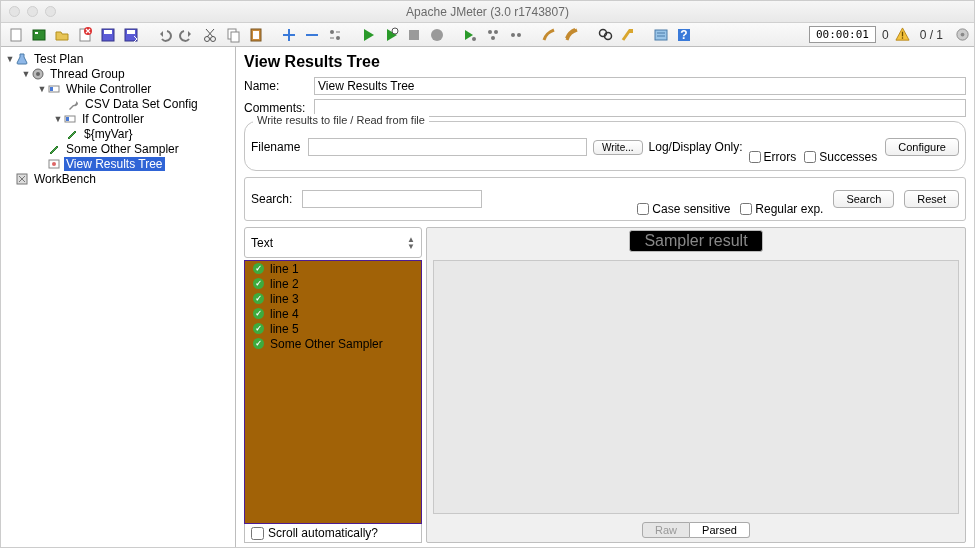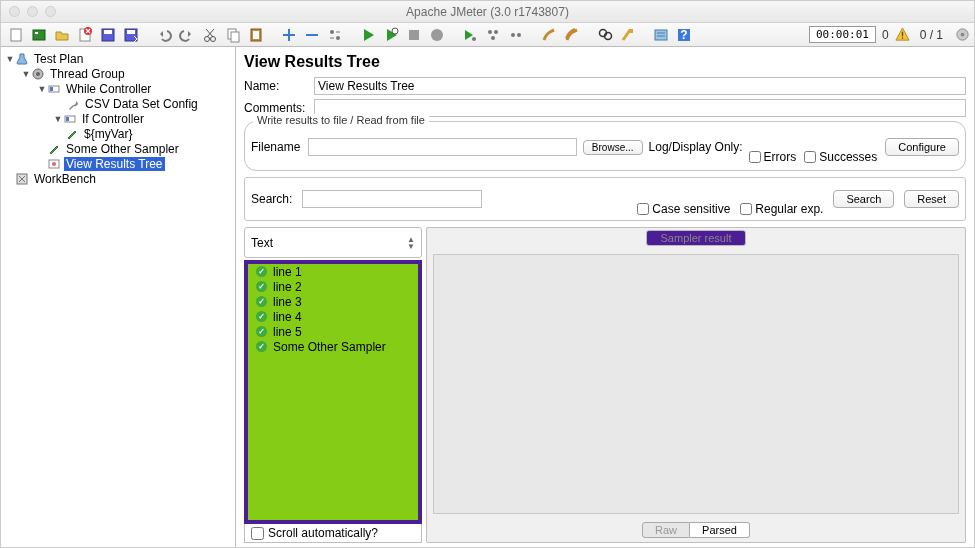--- a/index.html
+++ b/index.html
@@ -48,29 +48,29 @@
 
 
 .searchrow { border: 1px solid #c4c4c4; border-radius: 3px; padding: 4px 6px; display: flex; align-items: center; gap: 10px; margin-bottom: 6px; }
 .searchrow input[type=text] { width: 180px; height: 18px; border: 1px solid #bfbfbf; }
 
 
 .results { flex: 1; display: flex; gap: 4px; min-height: 0; }
 .rescol { display: flex; flex-direction: column; width: 178px; }
 .combo { border: 1px solid #bfbfbf; border-radius: 3px; height: 31px; display: flex; align-items: center; padding: 0 6px; justify-content: space-between; background: #fff; margin-bottom: 2px; }
 .combo .arr { font-size: 8px; color: #666; line-height: 7px; }
-.reslist { flex: 1; border: 4px solid #4c1d95; background: #84cc16; overflow: auto; }
+.reslist { flex: 1; border: 1px solid #4c1d95; background: #a16207; overflow: auto; }
 .resitem { display: flex; align-items: center; height: 15px; padding-left: 8px; gap: 6px; }
 .okico { width: 11px; height: 11px; border-radius: 50%; background: #3eab3e; display: flex; align-items: center; justify-content: center; }
 .okico::after { content: "✓"; color: #fff; font-size: 8px; font-weight: bold; }
 .autoscroll { display: flex; align-items: center; gap: 4px; border: 1px solid #bfbfbf; border-top: none; padding: 2px 6px; font-size: 11px; }
 
 .rescol2 { flex: 1; display: flex; flex-direction: column; border: 1px solid #bfbfbf; background: #f0f0f0; border-radius: 2px; }
 .tabbar1 { display: flex; justify-content: center; padding: 2px; }
-.tab1 { background: #4c1d95; border: 1px solid #bbb; border-radius: 3px; padding: 1px 14px; color: #888; font-size: 11px; }
+.tab1 { background: #000000; border: 1px solid #bbb; border-radius: 3px; padding: 1px 14px; color: #888; font-size: 16px; }
 .bigpane { flex: 1; margin: 6px; border: 1px solid #c8c8c8; background: #e8e8e8; }
 .tabbar2 { display: flex; justify-content: center; padding: 2px 0 4px 0; gap: 0; }
 .tab2 { border: 1px solid #aaa; padding: 1px 12px; font-size: 11px; background: #e6e6e6; color: #999; }
 .tab2.active { background: #fff; color: #000; }
 .tab2:first-child { border-radius: 3px 0 0 3px; }
 .tab2:last-child { border-radius: 0 3px 3px 0; border-left: none; }
 
 svg { display: block; }
 </style>
 </head>
@@ -362,21 +362,21 @@
     </div>
     <div class="frow">
       <label>Comments:</label>
       <input type="text" style="">
     </div>
     <div class="group">
       <span class="legend">Write results to file / Read from file</span>
       <div class="fileline">
         <label>Filename</label>
         <input type="text" style="">
-        <button class="btn sm">Browse...</button>
+        <button class="btn sm">Write...</button>
         <span>Log/Display Only:</span>
         <label class="chk">
             <input type="checkbox" style="">
             <span>Errors</span>
           </label>
         <label class="chk">
             <input type="checkbox" style="">
             <span>Successes</span>
           </label>
         <button class="btn">Configure</button>

